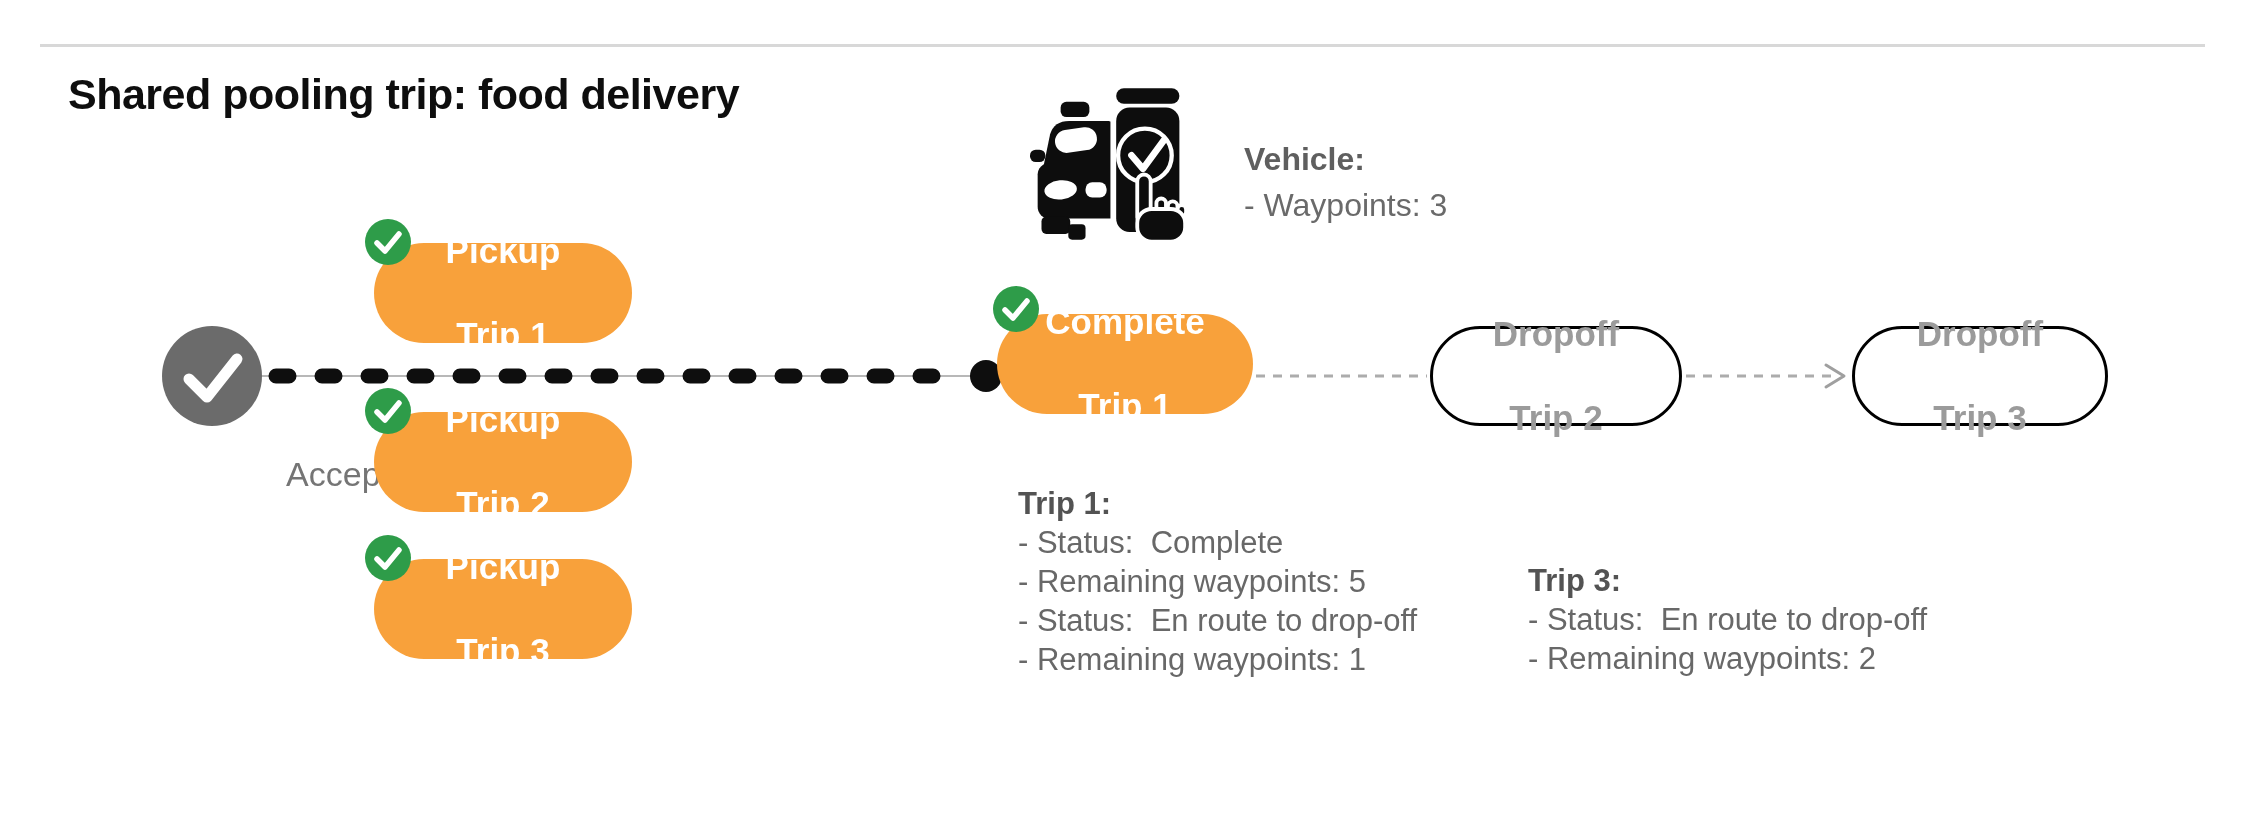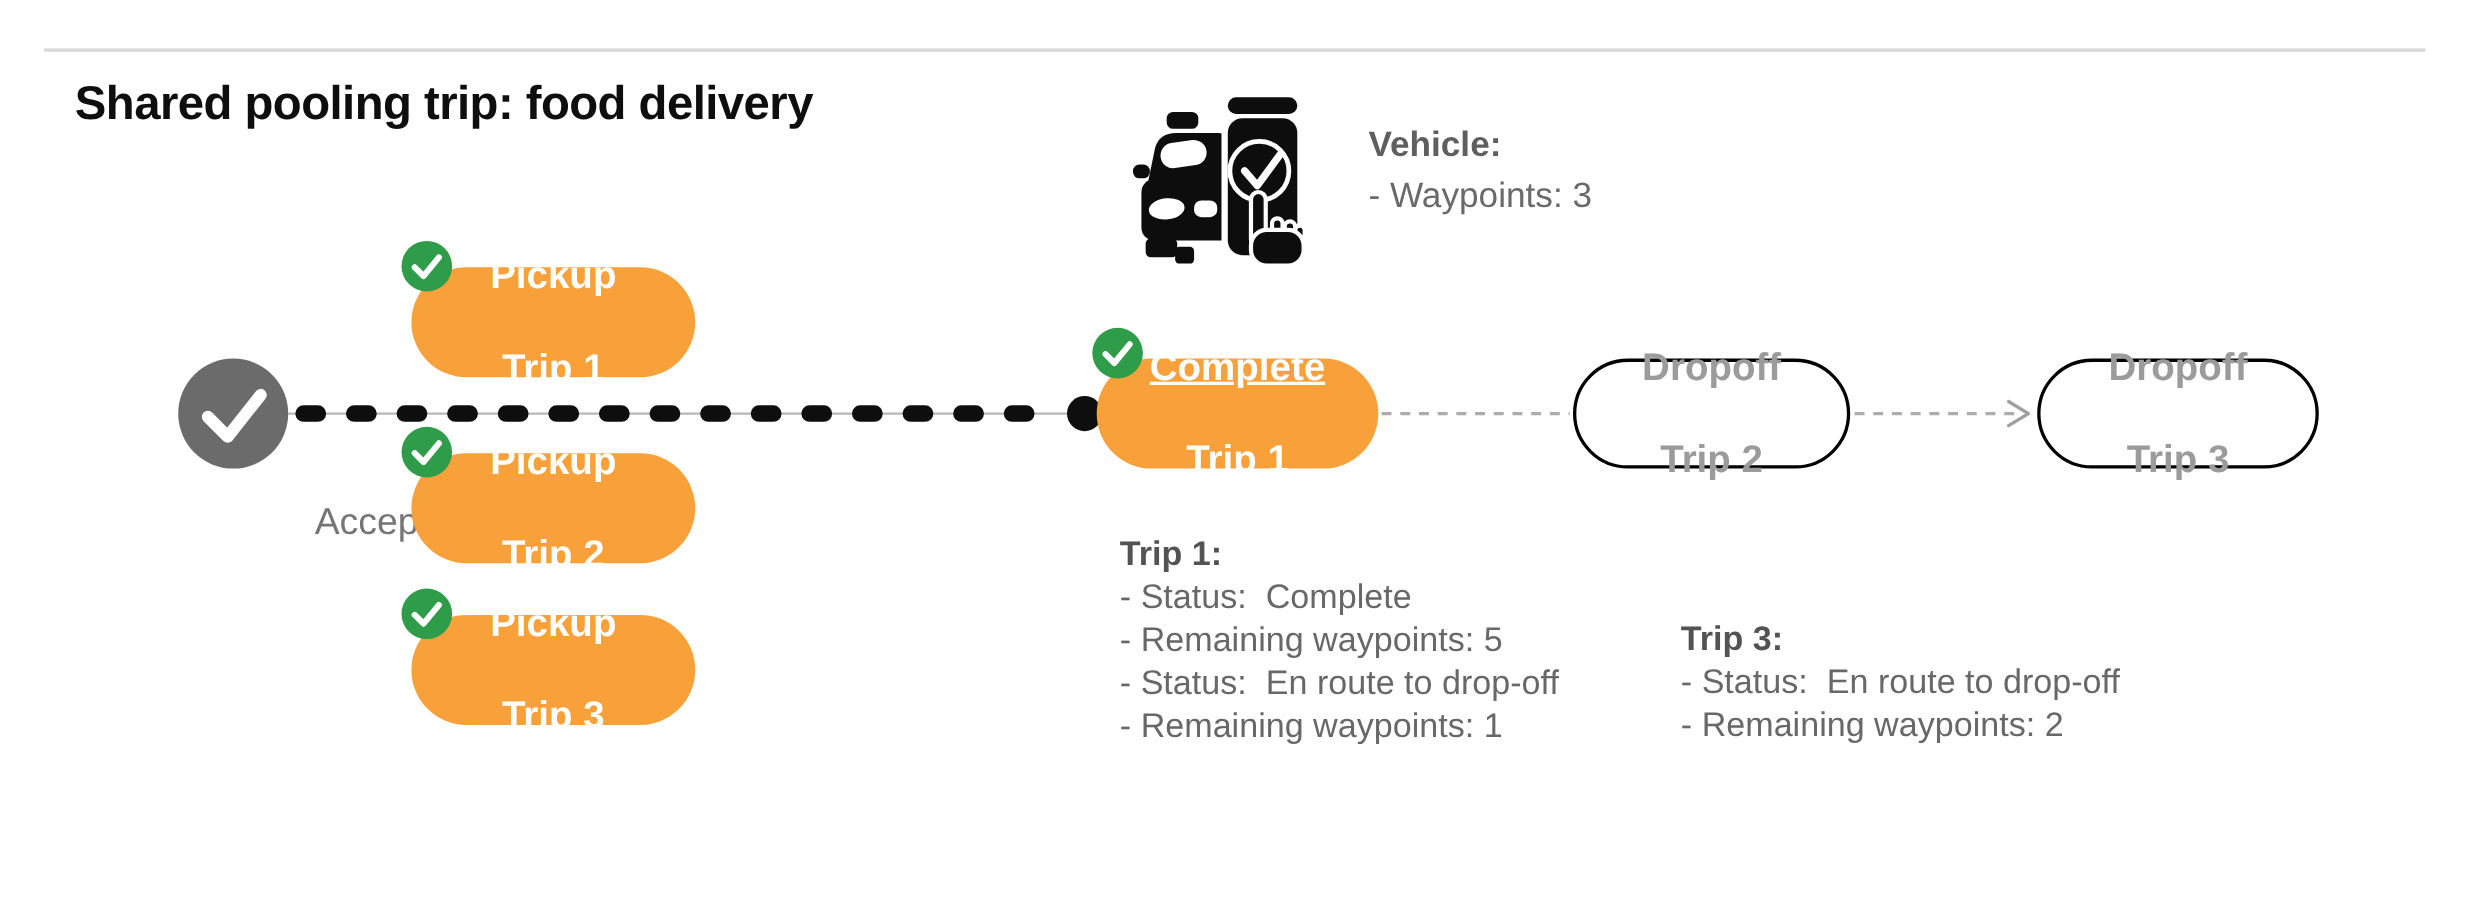--- a/index.html
+++ b/index.html
@@ -12,21 +12,21 @@
   .hairline.bottom{top:784px;}
 
   .title{
     position:absolute;left:68px;top:70px;font-size:43px;font-weight:700;color:#0e0e0e;
     letter-spacing:-0.5px;white-space:nowrap;
   }
 
   
   .vehicle-icon{position:absolute;left:1030px;top:80px;width:158px;height:168px;}
   .vehicle-text{position:absolute;left:1244px;top:108px;color:#6a6a6a;font-size:32px;line-height:46px;}
-  .vehicle-text .v-label{font-weight:700;color:#5f5f5f;}
+  .vehicle-text .v-label{font-weight:700;color:#5f5f5f;margin-top:28px;}
   .vehicle-text .v-line{white-space:pre-wrap;}
 
   
   .connectors{position:absolute;left:0;top:0;z-index:1;}
 
   
   .node{position:absolute;z-index:2;display:flex;flex-direction:column;align-items:center;justify-content:center;
         border-radius:60px;text-align:center;font-size:35px;font-weight:700;line-height:44px;gap:40px;}
   .node.orange{background:#F8A13B;color:#ffffff;}
   .node.outline{background:#ffffff;border:3px solid #000000;color:#9b9b9b;box-sizing:border-box;}
@@ -136,21 +136,21 @@
   <div class="node orange" style="left:374px;top:559px;width:258px;height:100px;">
     <span class="badge">
       <svg width="46" height="46" viewBox="0 0 46 46">
           <polyline points="12,24 20,32 34,15" fill="none" stroke="#ffffff" stroke-width="5.5" stroke-linecap="round" stroke-linejoin="round"></polyline>
         </svg>
     </span>
     <div>Pickup</div>
     <div>Trip 3</div>
   </div>
 
-  <div class="node orange" style="left:997px;top:326px;width:256px;height:100px;text-decoration:underline;">
+  <div class="node orange" style="left:997px;top:314px;width:256px;height:100px;">
     <span class="badge" style="left:-4px;top:-28px;">
       <svg width="46" height="46" viewBox="0 0 46 46">
           <polyline points="12,24 20,32 34,15" fill="none" stroke="#ffffff" stroke-width="5.5" stroke-linecap="round" stroke-linejoin="round"></polyline>
         </svg>
     </span>
     <div>Complete</div>
     <div>Trip 1</div>
   </div>
 
   <div class="node outline" style="left:1430px;top:326px;width:252px;height:100px;">

